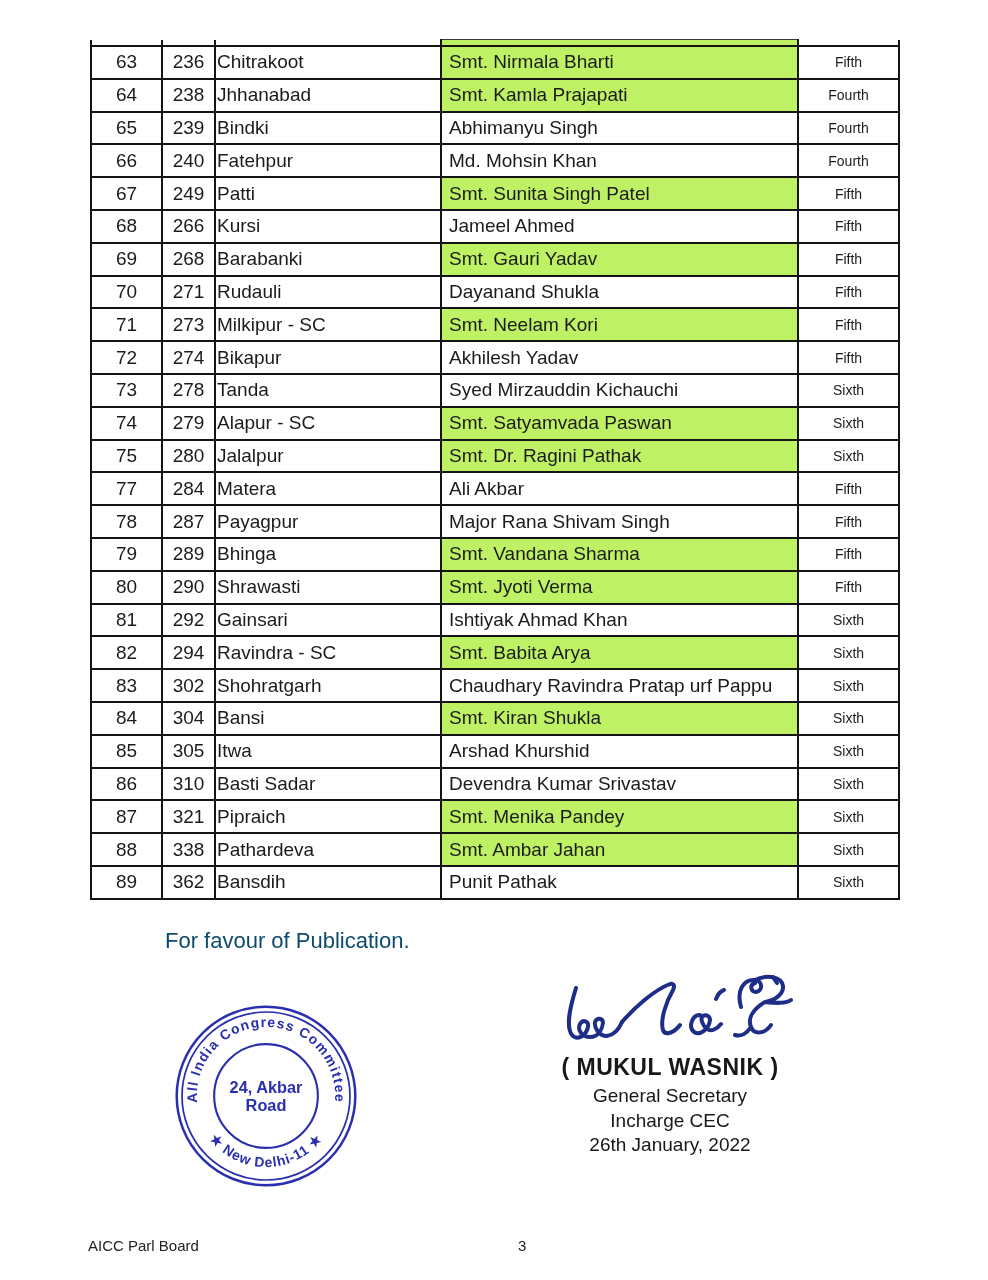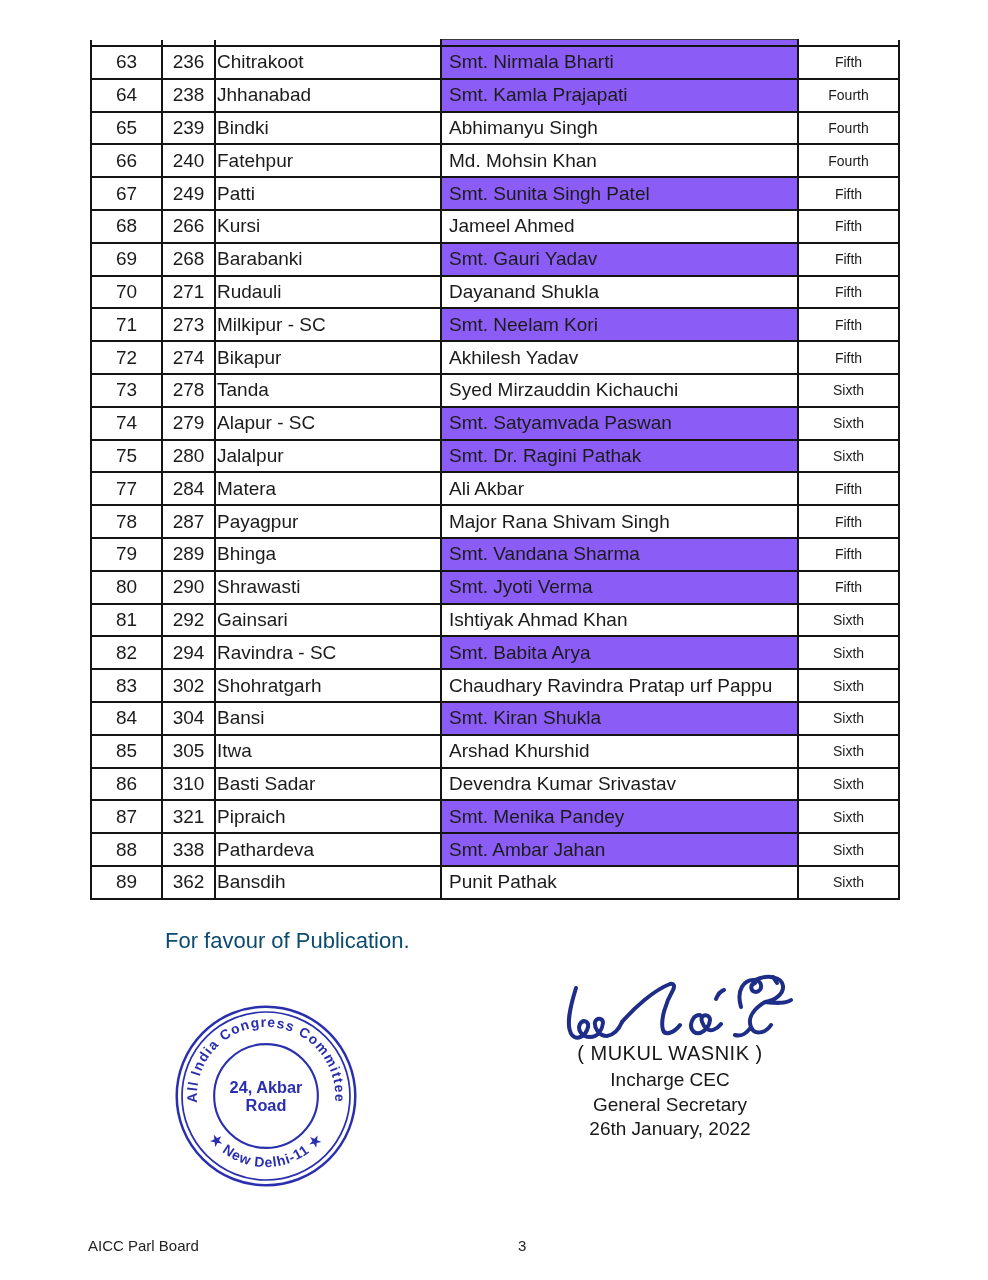--- a/index.html
+++ b/index.html
@@ -14,34 +14,34 @@
   }
   table.cand td { border:2px solid #141414; overflow:hidden; white-space:nowrap; }
   tr.sliver td { height:5px; border-top:0; padding:0; }
   tr.sliver td.hl-sliver { border-top:1.5px solid #3a3a3a; }
   tr.data-row { height:32.8px; }
   td.c-sno   { text-align:center; font-size:19px; }
   td.c-code  { text-align:center; font-size:19px; }
   td.c-const { text-align:left; font-size:19px; }
   td.c-cand  { text-align:left; font-size:19px; padding-left:7px; }
   td.c-phase { text-align:center; font-size:14px; }
-  td.highlight { background:#8b5cf6; }
+  td.highlight { background:#bef264; }
   
   .pub-note {
     position:absolute; left:165px; top:928px;
     font-size:22px; font-weight:normal; color:#0c4a6e;
   }
   .stamp-wrap { position:absolute; left:170px; top:1000px; width:192px; height:192px; }
   .stamp-wrap svg { width:100%; height:100%; }
   .ring-text     { font-family:"Liberation Sans",sans-serif; font-size:14.5px; font-weight:bold; letter-spacing:1.2px; fill:#2a2fae; }
   .ring-text-btm { font-family:"Liberation Sans",sans-serif; font-size:14.5px; font-weight:bold; letter-spacing:0.8px; fill:#2a2fae; }
   .center-text   { font-family:"Liberation Sans",sans-serif; font-size:17px; font-weight:bold; fill:#2a2fae; }
   .sig-svg { position:absolute; left:548px; top:974px; width:260px; height:80px; }
   .sig-block { position:absolute; left:520px; top:1042px; width:300px; text-align:center; color:#181818; }
-  .sig-name  { font-size:20px; font-weight:normal; letter-spacing:0.5px; margin-bottom:3px; }
+  .sig-name  { font-size:23px; font-weight:bold; letter-spacing:0.5px; margin-bottom:3px;margin-top:12px; }
   .sig-line  { font-size:19px; line-height:24.5px; }
   
   .footer-left { position:absolute; left:88px;  top:1237px; font-size:15px; color:#222; }
   .footer-page { position:absolute; left:518px; top:1237px; font-size:15px; color:#222; }
 </style>
 </head>
 <body>
 
 <div class="page">
 
@@ -301,21 +301,21 @@
       <path d="M74,48 C86,34 106,16 122,10 C126,9 127,12 125,16 C118,28 112,46 115,56 C117,62 126,59 132,51"></path>
       <path d="M152,41 C144,41 140,53 146,58 C152,62 161,55 162,46 C162,42 158,40 155,42 C152,44 154,51 159,55 C163,58 169,55 173,50"></path>
       <path d="M168,25 C170,20 173,17 176,16"></path>
       <path d="M193,33 C188,16 196,5 207,6 C215,7 215,17 208,18 C203,18 201,11 207,9 M207,6 C220,0 234,3 235,12 C236,20 226,27 217,28 C227,29 238,30 243,26 M217,28 C207,34 199,43 203,53 C206,61 217,60 223,51 M203,53 C199,59 193,63 187,61"></path>
       <path d="M225,3 L229,9"></path>
     </g>
   </svg>
 
   <div class="sig-block">
     <div class="sig-name">( MUKUL WASNIK )</div>
+    <div class="sig-line">General Secretary</div>
     <div class="sig-line">Incharge CEC</div>
-    <div class="sig-line">General Secretary</div>
     <div class="sig-line">26th January, 2022</div>
   </div>
 
   <div class="footer-left">AICC Parl Board</div>
   <div class="footer-page">3</div>
 
 </div>
 
 </body></html>

